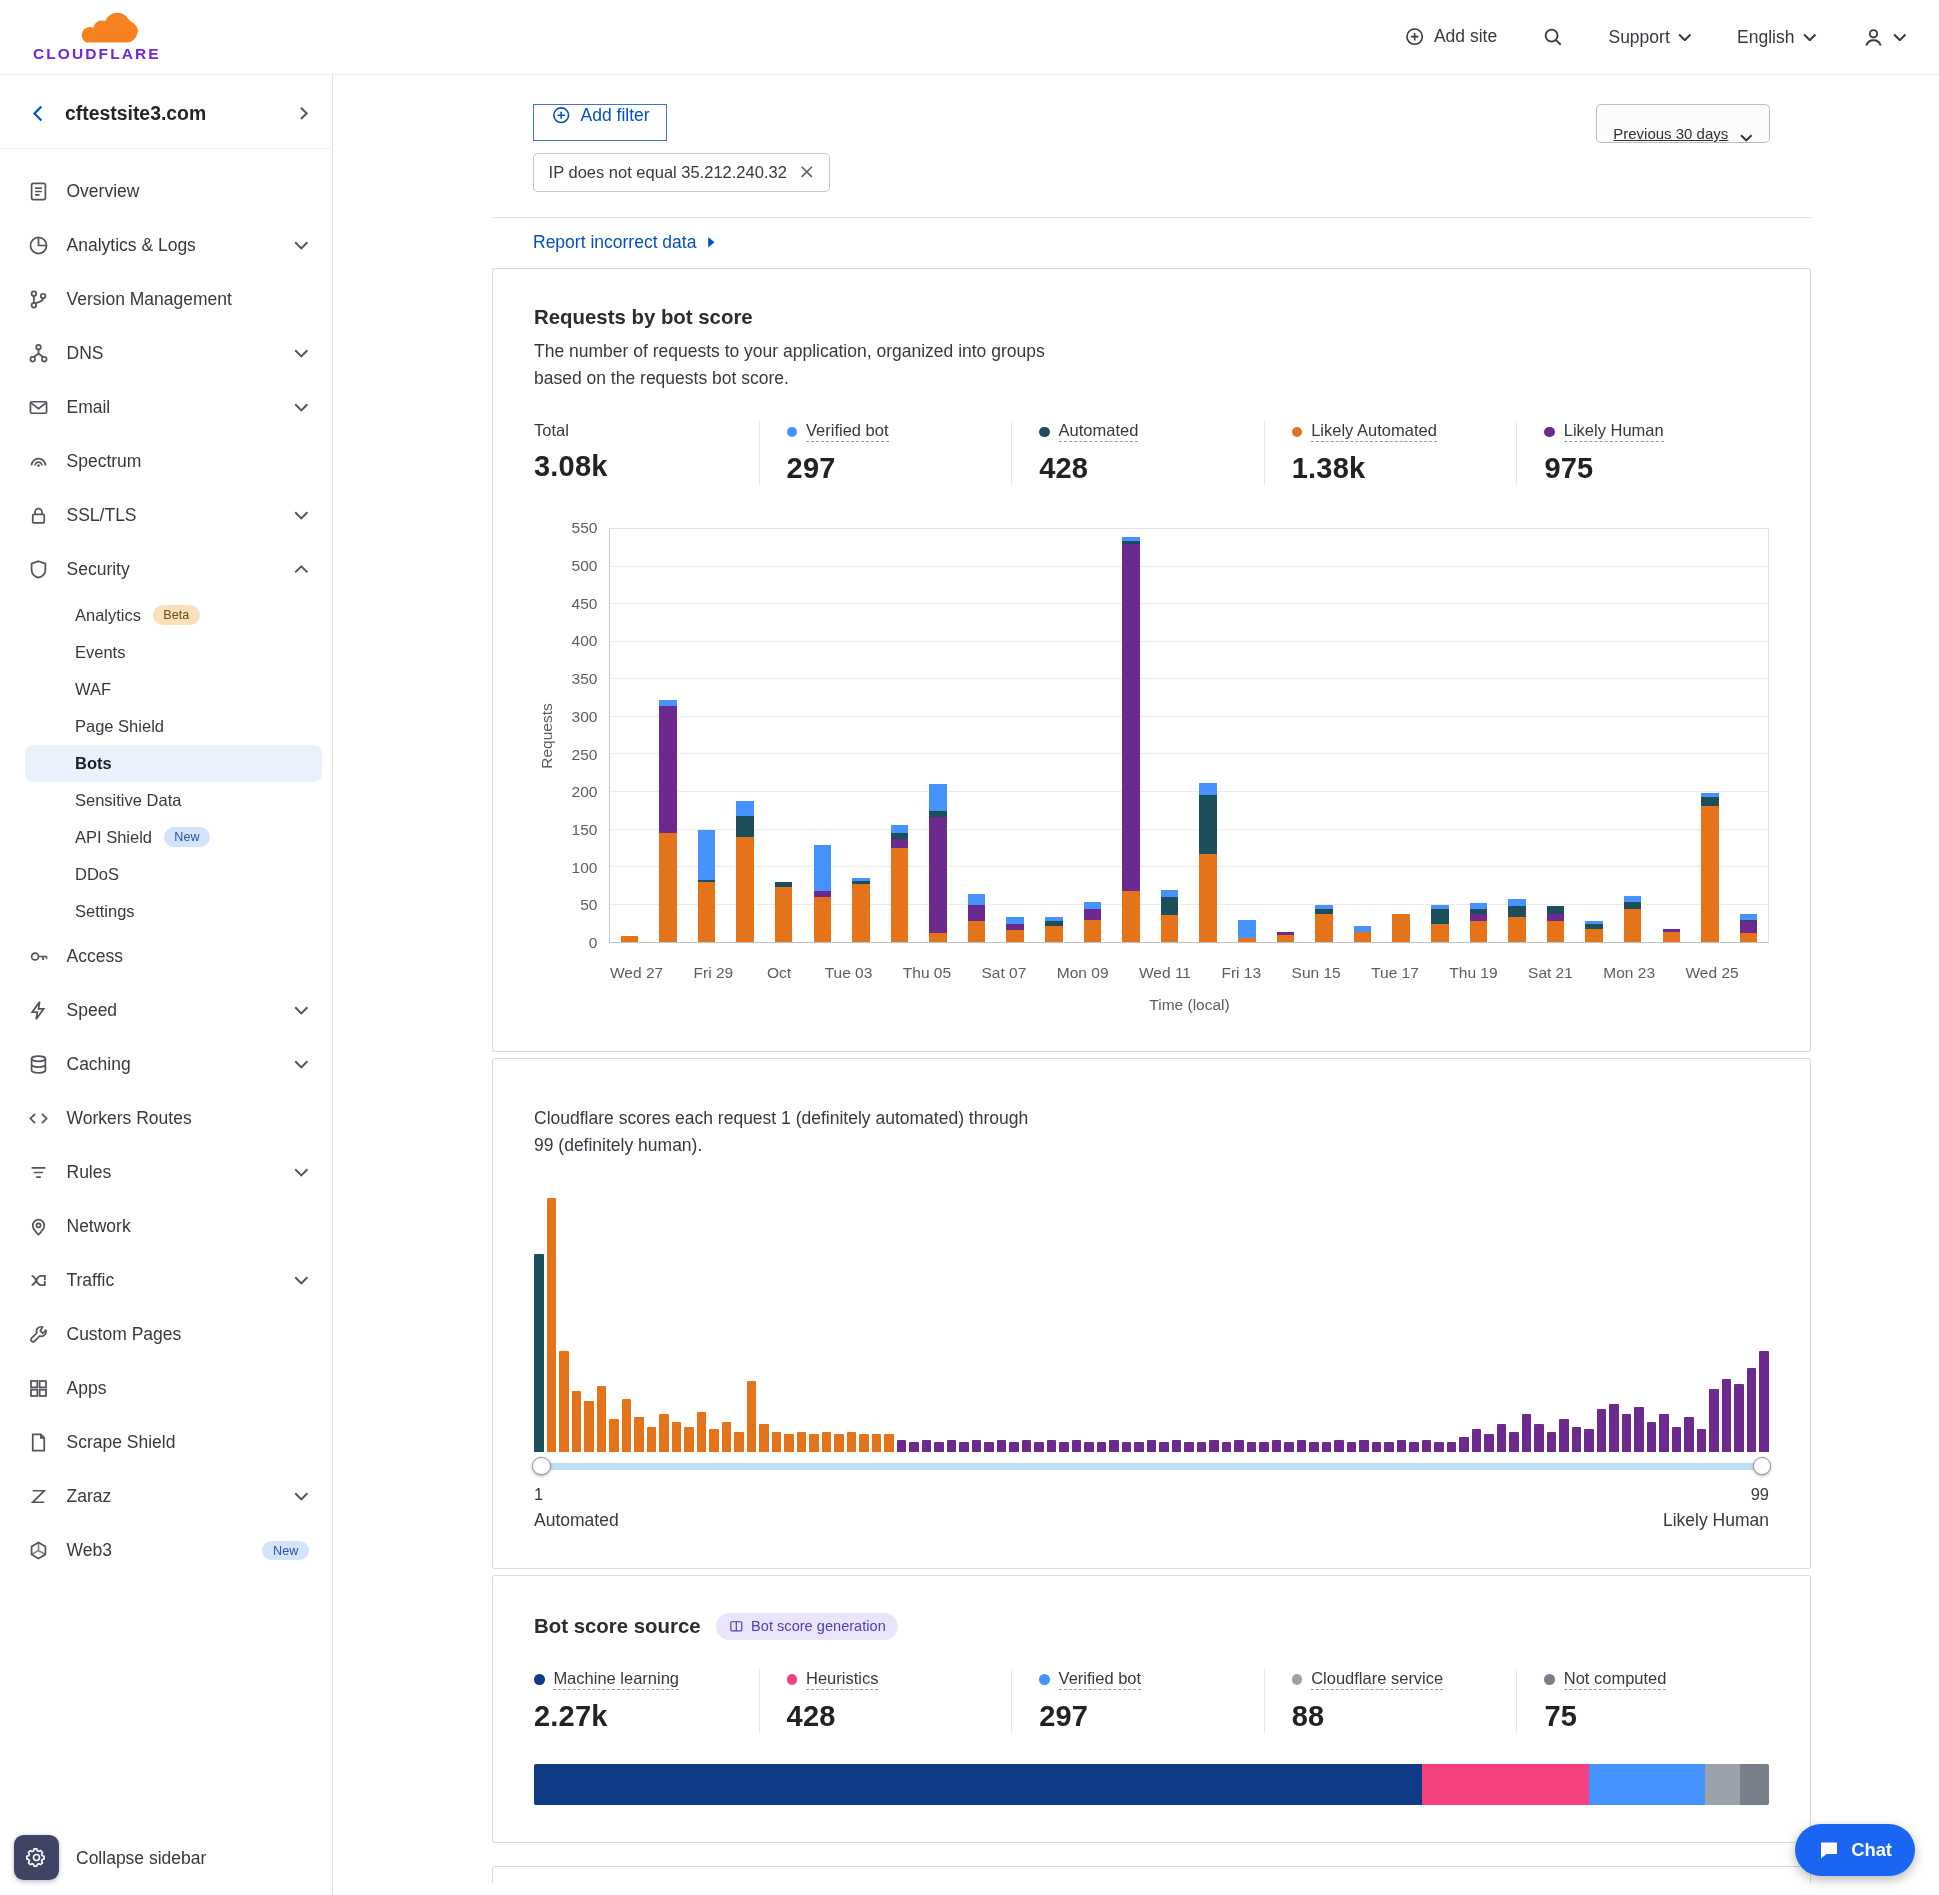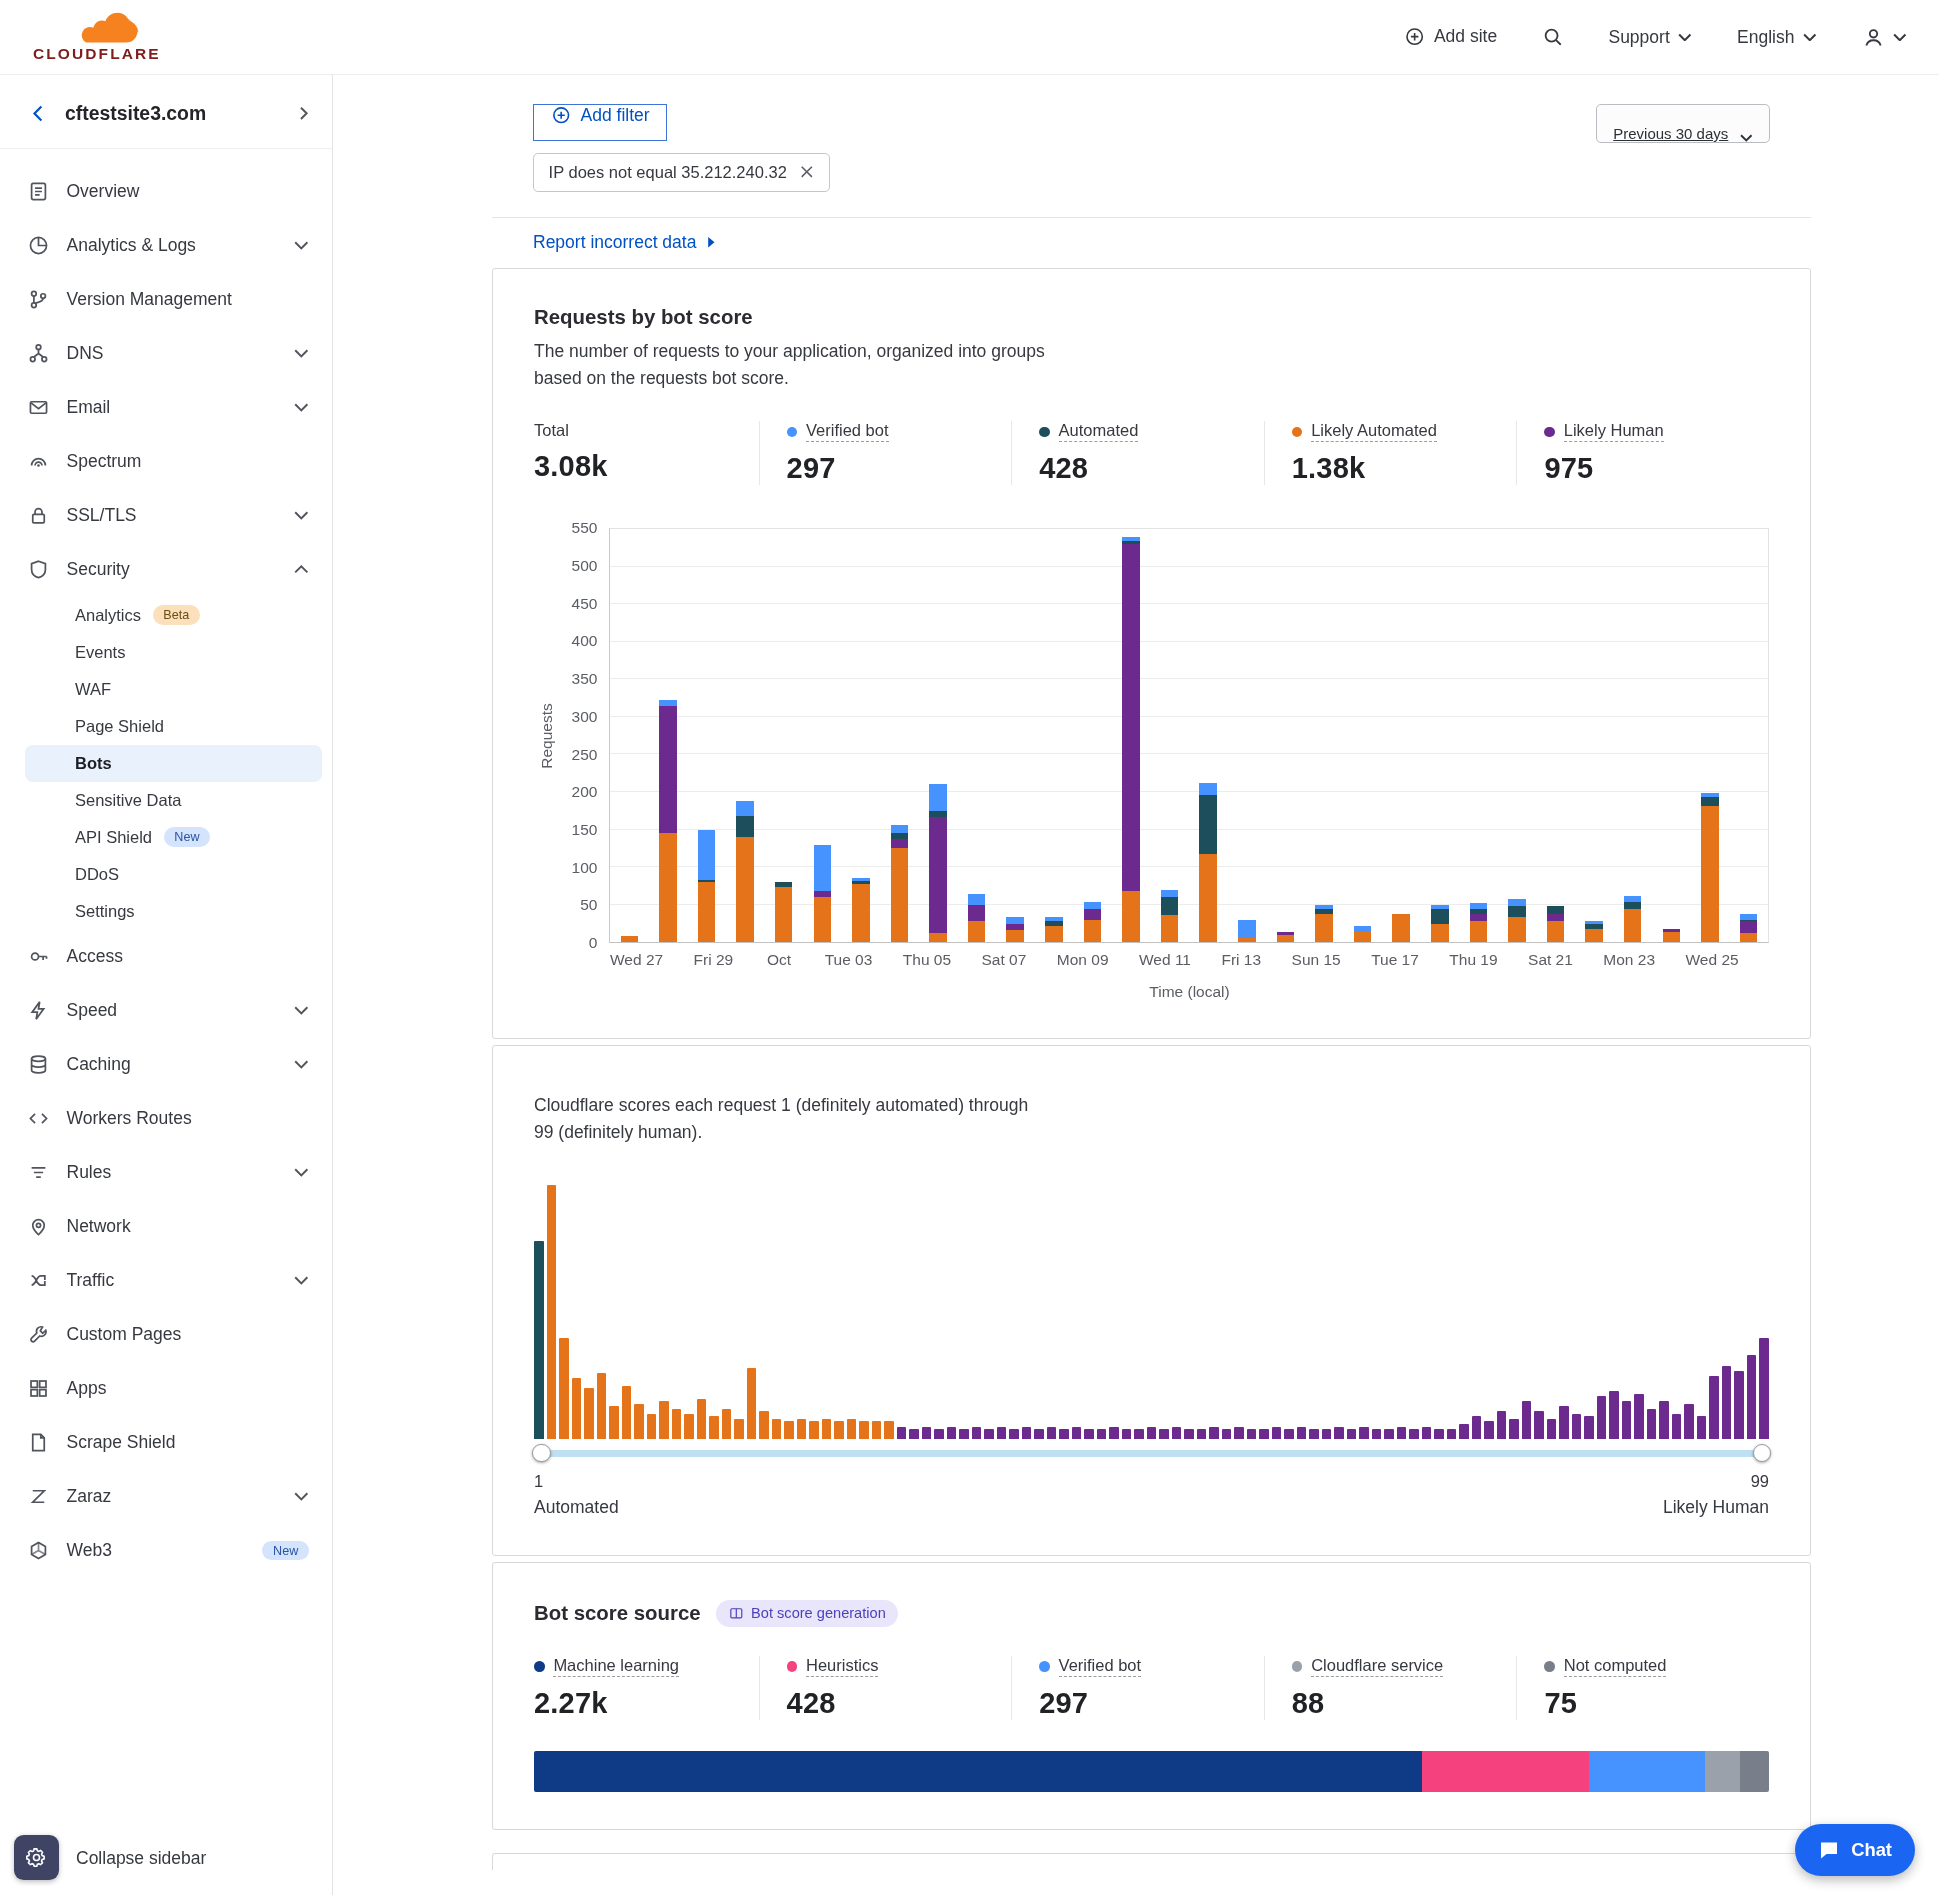--- a/index.html
+++ b/index.html
@@ -11,21 +11,21 @@
   svg { display:block; }
 
   
   .header {
     position:absolute; top:0; left:0; right:0; height:75px; background:#fff;
     border-bottom:1px solid #ededed; display:flex; align-items:center;
     justify-content:space-between; padding:0 33px; z-index:30;
   }
   .logo { display:flex; flex-direction:column; cursor:pointer; }
   .logo .cloud { margin-left:43px; }
-  .logo-text { font-size:15.5px; font-weight:bold; letter-spacing:2.1px; color:#7f1d1d; margin-top:1px; }
+  .logo-text { font-size:15.5px; font-weight:bold; letter-spacing:2.1px; color:#6d28d9; margin-top:1px; }
   .header-right { display:flex; align-items:center; gap:45px; font-size:17.5px; color:#36393f; }
   .hdr-item { display:flex; align-items:center; gap:8.7px; cursor:pointer; }
   .hdr-item svg { color:#36393f; }
 
   
   .sidebar {
     position:absolute; top:75px; left:0; bottom:0; width:333px; background:#fff;
     border-right:1px solid #e3e3e3; display:flex; flex-direction:column; z-index:20;
   }
   .site-row { display:flex; align-items:center; gap:15px; padding:27px 21.3px 23px 27px; border-bottom:1px solid #efefef; }
@@ -80,21 +80,21 @@
   .y-axis-title { width:25px; position:relative; }
   .y-axis-title span { position:absolute; top:50%; left:50%; transform:translate(-50%,-50%) rotate(-90deg); font-size:15.5px; color:#5a5d63; white-space:nowrap; }
   .y-ticks { width:50px; position:relative; }
   .y-tick-label { position:absolute; right:11.6px; transform:translateY(50%); font-size:15.5px; color:#5a5d63; }
   .plot { flex:1; position:relative; border:1px solid #e3e3e3; border-bottom-color:#c2c2c2; border-left-color:#c9c9c9; }
   .gridline { position:absolute; left:0; right:0; height:1px; background:#ececec; }
   .bars { position:absolute; top:0; left:0; right:0; bottom:0; display:flex; }
   .bar-slot { flex:1; display:flex; justify-content:center; align-items:flex-end; height:100%; }
   .bar { width:17.5px; height:100%; display:flex; flex-direction:column-reverse; justify-content:flex-start; }
   .seg { width:100%; }
-  .x-labels { display:flex; margin-left:76px; margin-top:8px; }
+  .x-labels { display:flex; margin-left:76px; margin-top:21px; }
   .x-slot { flex:1; text-align:center; font-size:15.5px; color:#5a5d63; white-space:nowrap; overflow:visible; }
   .x-axis-title { text-align:center; margin-left:76px; margin-top:13.6px; font-size:15.5px; color:#5a5d63; }
 
   
   .hist { margin-top:39px; }
   .hist-bars { display:flex; align-items:flex-end; gap:2.9px; height:254px; }
   .hist-bar { flex:1; border-radius:1px 1px 0 0; }
   .slider { position:relative; height:23px; margin-top:1.9px; }
   .slider-track { position:absolute; left:0; right:0; top:8.7px; height:6.8px; background:#bfe0f2; border-radius:3.9px; }
   .slider-handle { position:absolute; top:2.9px; width:18.4px; height:18.4px; border-radius:50%; background:#fff; border:1px solid #9b9b9b; box-shadow:0 1px 2.9px rgba(0,0,0,.35); cursor:grab; }

